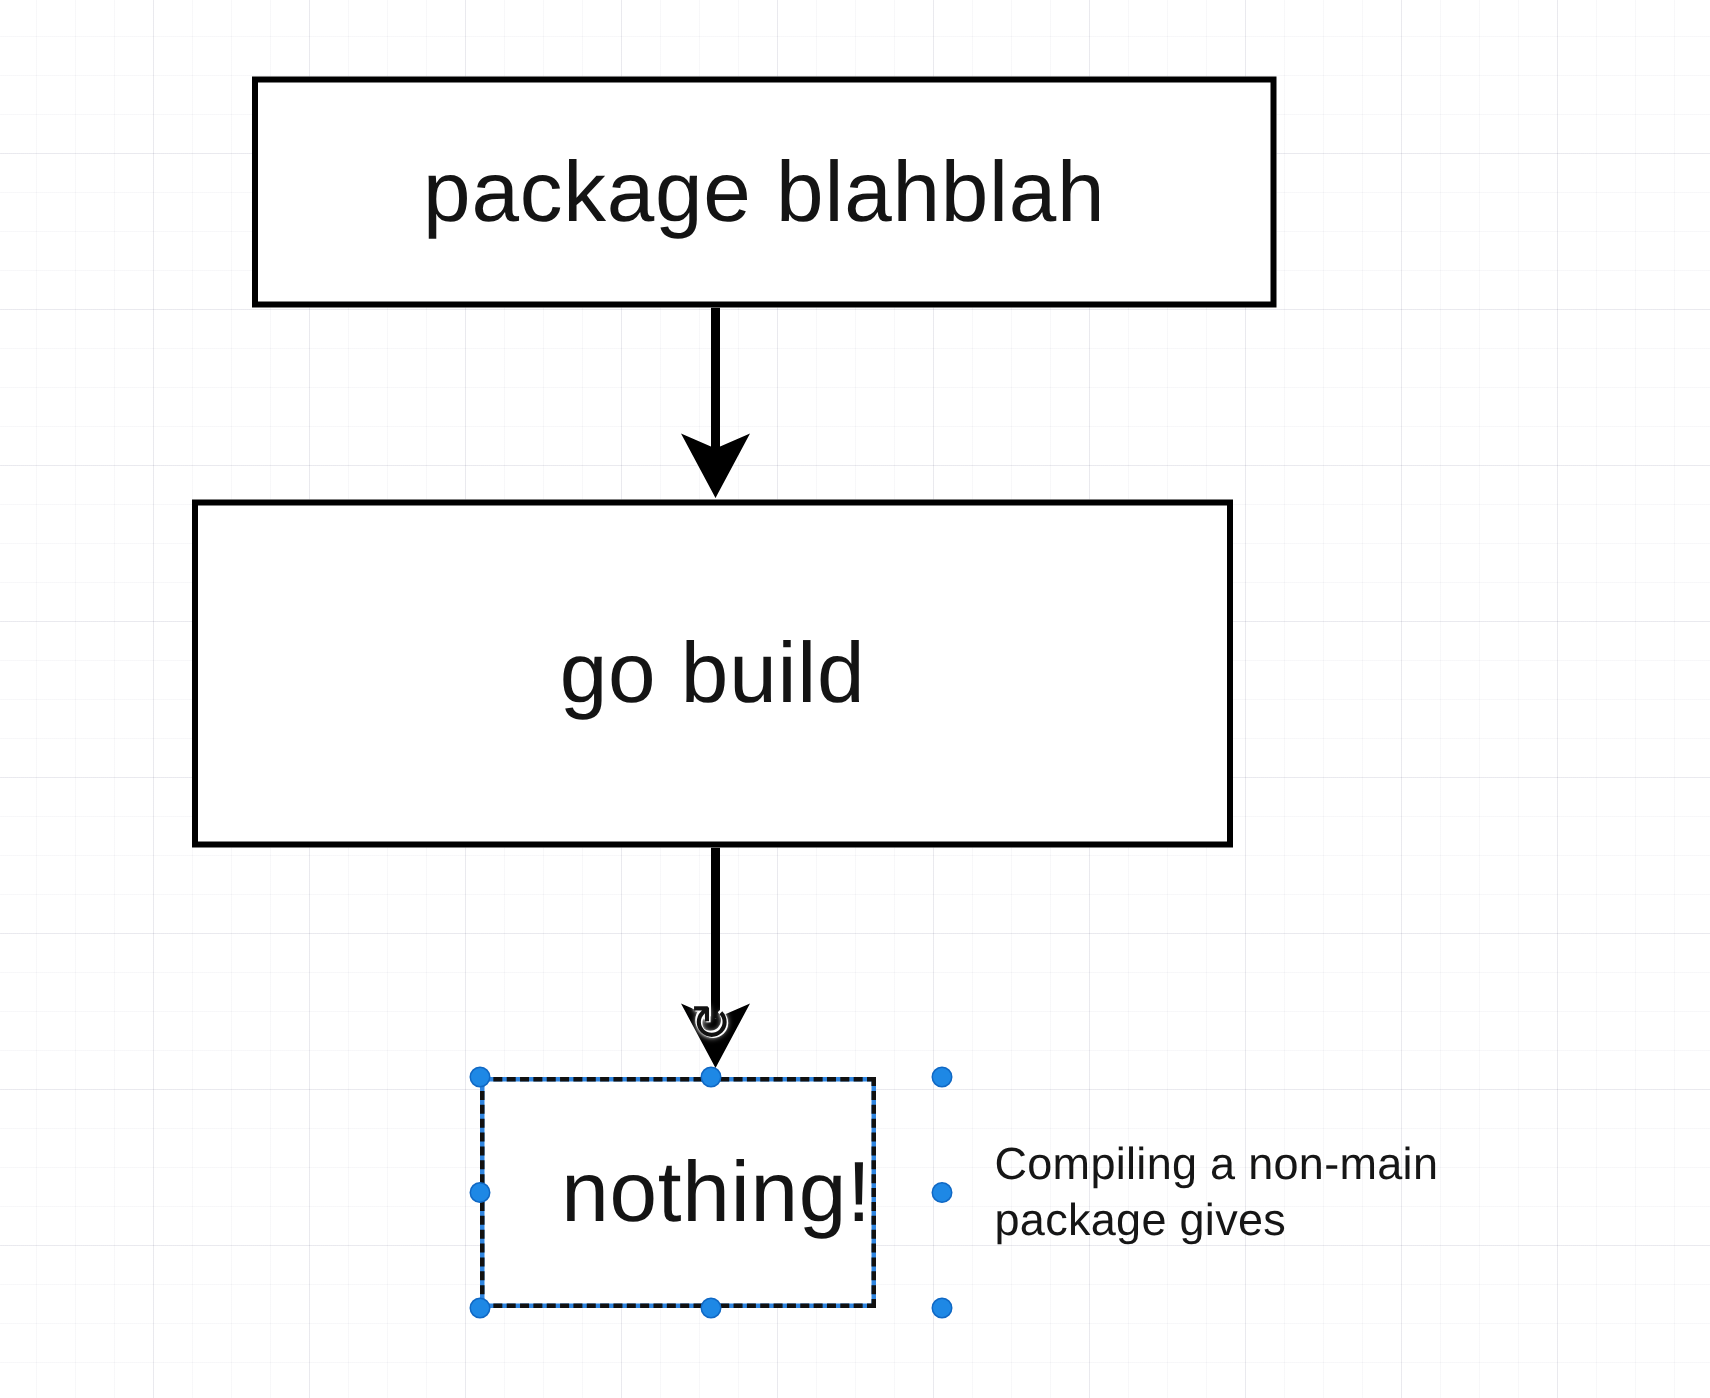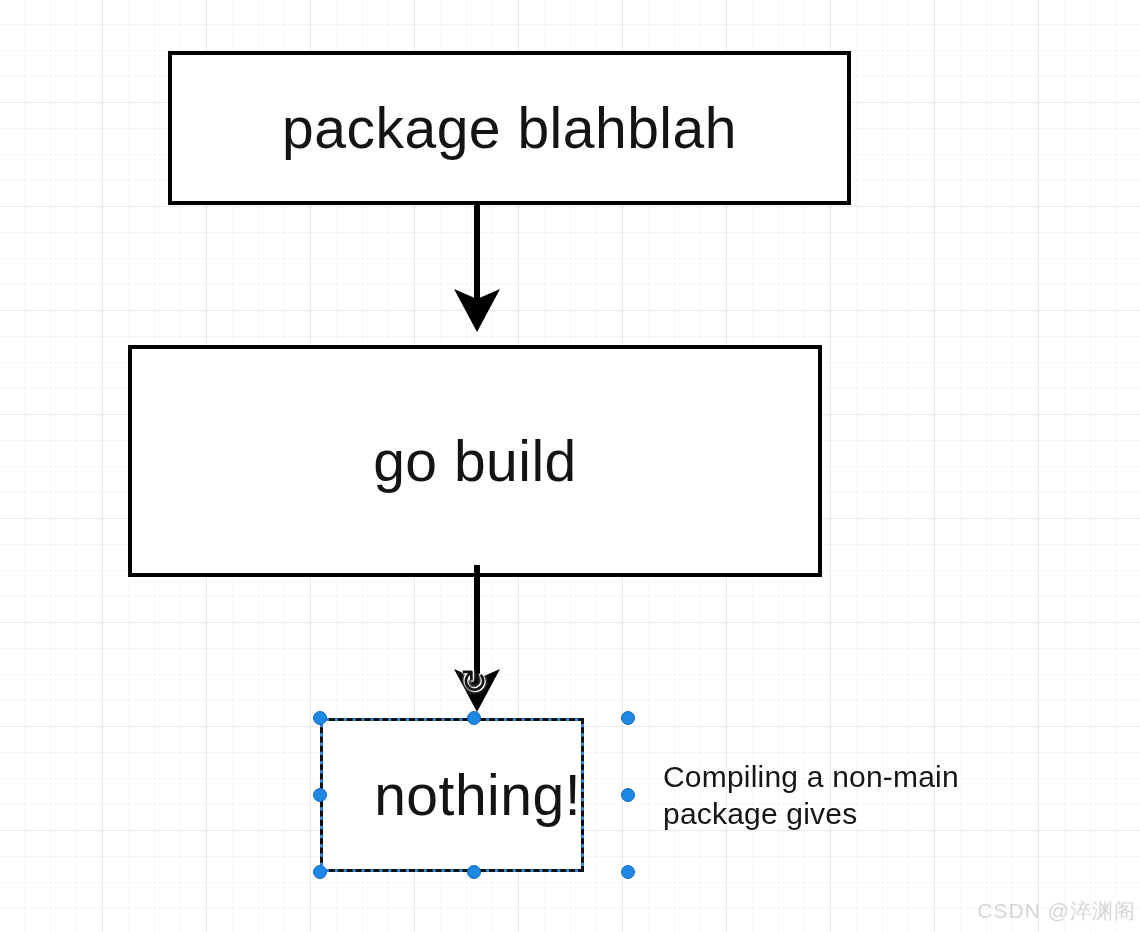--- a/index.html
+++ b/index.html
@@ -27,21 +27,21 @@
     border: 4px solid #000000;
     display: flex;
     align-items: center;
     justify-content: center;
     color: #141414;
     font-size: 57px;
     letter-spacing: 0.5px;
     cursor: move;
   }
   .node-package  { left: 168px; top:  51px; width: 683px; height: 154px; }
-  .node-go-build { left: 128px; top: 333px; width: 694px; height: 232px; margin-top: 12px; }
+  .node-go-build { left: 128px; top: 333px; width: 694px; height: 232px; }
 
   .node-nothing {
     left: 320px; top: 718px; width: 264px; height: 154px;
     border: 3px solid #2f85e0;   
     justify-content: flex-end;
   }
   .node-nothing::after {
     content: "";
     position: absolute;
     inset: -3px;
@@ -129,15 +129,14 @@
   <span class="selection-handle" style="left:621px; top:711px;"></span>
   <span class="selection-handle" style="left:313px; top:788px;"></span>
   <span class="selection-handle" style="left:621px; top:788px;"></span>
   <span class="selection-handle" style="left:313px; top:865px;"></span>
   <span class="selection-handle" style="left:467px; top:865px;"></span>
   <span class="selection-handle" style="left:621px; top:865px;"></span>
 
   <div class="annotation">Compiling a non-main
 package gives</div>
 
-  <div class="watermark">CSDN @淬渊阁</div>
 
 </div>
 
 </body></html>

